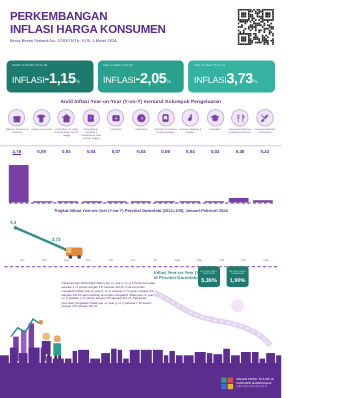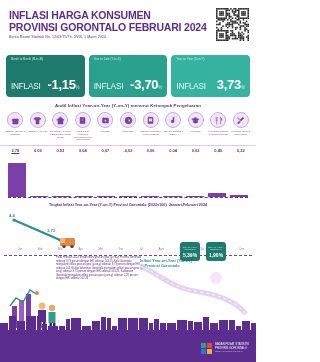--- a/index.html
+++ b/index.html
@@ -13,21 +13,21 @@
   
   .header { position:relative; padding:10px 8px 2px 9px; height:52px; }
   .title { color:#5b2d8e; font-weight:bold; font-size:10.5px; line-height:11.6px; letter-spacing:-0.2px; }
   .subtitle { color:#5b2d8e; font-size:3.6px; margin-top:2px; letter-spacing:0.05px; }
   .qr { position:absolute; right:7px; top:8px; width:33px; height:33px; }
 
   
   .badges { display:flex; gap:4px; padding:0 6px; margin-top:3px; }
   .badge { flex:1; border-radius:4px; padding:3px 5px 4px 5px; position:relative; }
   .badge .blabel { font-size:2.7px; color:#cdeee4; letter-spacing:0.1px; line-height:3.4px; }
-  .badge .brow { display:flex; align-items:baseline; justify-content:space-between; margin-top:14px; }
+  .badge .brow { display:flex; align-items:baseline; justify-content:flex-start; margin-top:1px; }
   .badge .bword { font-size:8.2px; color:#eaf7f2; letter-spacing:-0.2px; }
   .badge .bval { font-size:13px; font-weight:bold; color:#ffffff; letter-spacing:-0.3px; }
   .badge .bpct { font-size:4.6px; color:#bfe8da; }
 
   
   .andil-title { text-align:center; font-size:4.4px; color:#5b2d8e; font-weight:bold; margin-top:6px; letter-spacing:0.1px; }
   .icons { display:flex; padding:0 4px; margin-top:4px; }
   .icol { flex:1; display:flex; flex-direction:column; align-items:center; }
   .ibadge { width:16px; height:16px; border-radius:50%; background:#efe6f7;
             display:flex; align-items:center; justify-content:center;
@@ -78,22 +78,22 @@
   .logotext { font-size:2.8px; color:#ffffff; line-height:3.4px; }
   .logotext .lurl { color:#c9aee0; font-size:2.4px; }
 </style>
 </head>
 <body>
 
 <div class="page">
 
   <div class="header">
     <div class="title">
+      <div>PERKEMBANGAN</div>
       <div>INFLASI HARGA KONSUMEN</div>
-      <div>PROVINSI GORONTALO FEBRUARI 2024</div>
     </div>
     <div class="subtitle">Berita Resmi Statistik No. 12/03/75/Th. XVIII, 1 Maret 2024</div>
     <div class="qr">
       <svg viewBox="0 0 33 33" width="33" height="33">
         <rect width="33" height="33" fill="#ffffff"></rect>
         <g fill="#2b2b2b" id="qrcells">
             <rect x="0.00" y="0.00" width="1.57" height="1.57"></rect>
             <rect x="1.57" y="0.00" width="1.57" height="1.57"></rect>
             <rect x="3.14" y="0.00" width="1.57" height="1.57"></rect>
             <rect x="4.71" y="0.00" width="1.57" height="1.57"></rect>
@@ -339,21 +339,21 @@
       <div class="blabel">Month to Month (M-to-M)</div>
       <div class="brow">
         <span class="bword">INFLASI</span>
         <span><span class="bval">-1,15</span><span class="bpct">%</span></span>
       </div>
     </div>
     <div class="badge" style="background: rgb(42, 160, 143);">
       <div class="blabel">Year to Date (Y-to-D)</div>
       <div class="brow">
         <span class="bword">INFLASI</span>
-        <span><span class="bval">-3,70</span><span class="bpct">%</span></span>
+        <span><span class="bval">-2,05</span><span class="bpct">%</span></span>
       </div>
     </div>
     <div class="badge" style="background: rgb(53, 179, 160);">
       <div class="blabel">Year on Year (Y-on-Y)</div>
       <div class="brow">
         <span class="bword">INFLASI</span>
         <span><span class="bval">3,73</span><span class="bpct">%</span></span>
       </div>
     </div>
   </div>

